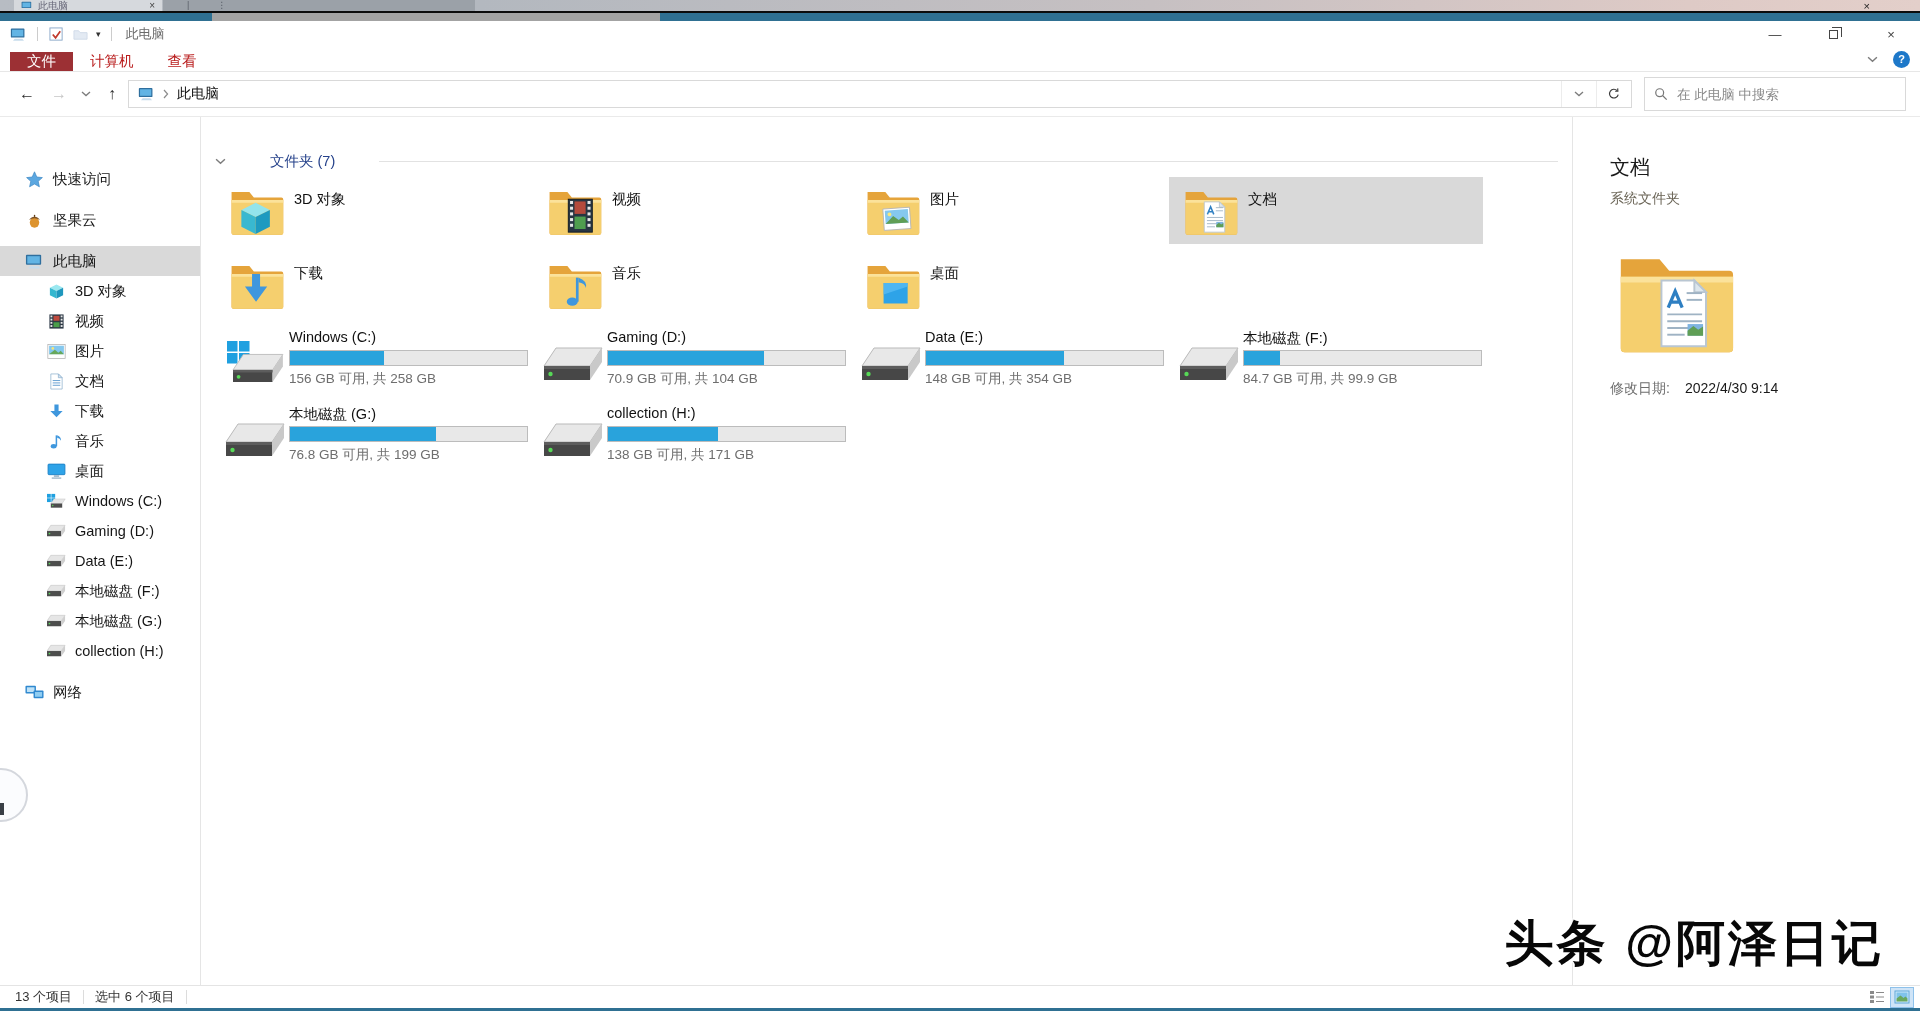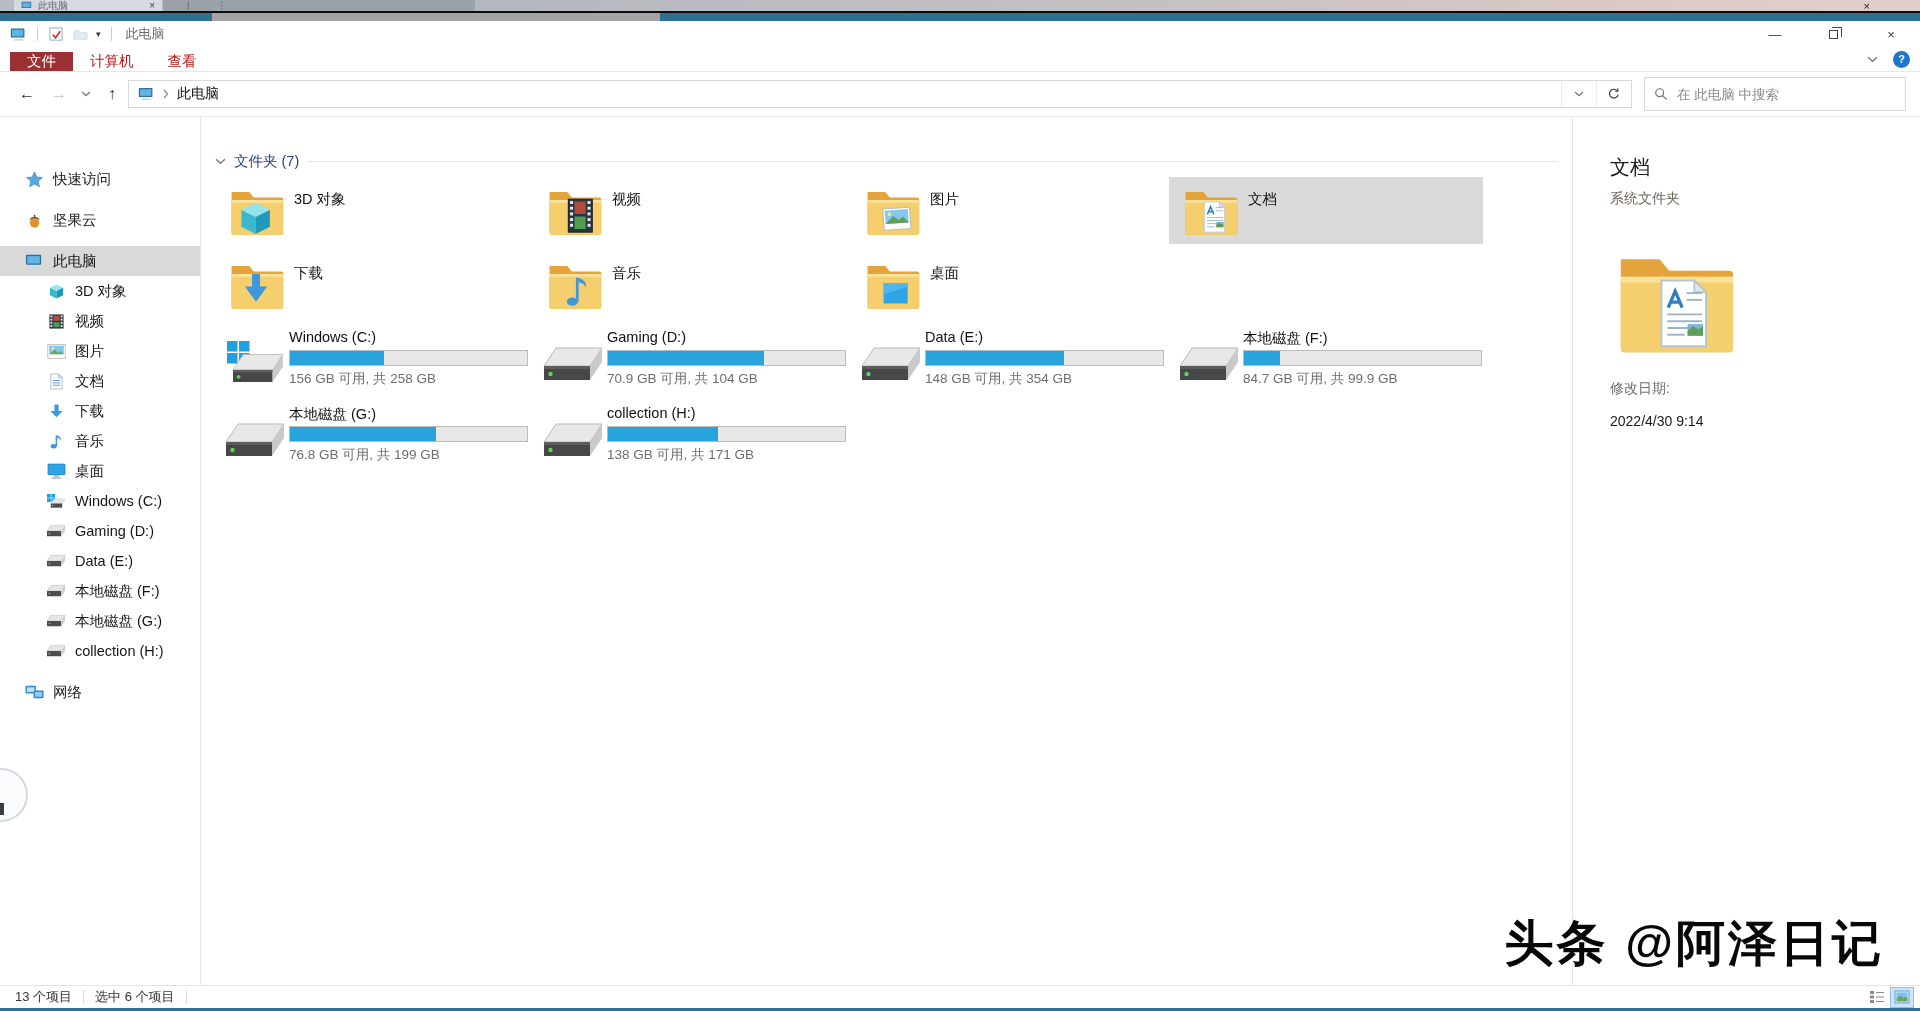--- a/index.html
+++ b/index.html
@@ -73,21 +73,21 @@
   .sidebar { width:201px; border-right:1px solid #e5e5e5; padding-top:36px; flex:0 0 auto; }
   .side-item { height:30px; display:flex; align-items:center; gap:9px; font-size:14.5px; color:#161616; }
   .side-item.lvl0 { padding-left:25px; }
   .side-item.lvl1 { padding-left:47px; }
   .side-item.group-start { margin-top:11px; }
   .side-item.selected { background:var(--select-gray,#d9d9d9); }
   .side-ico { width:19px; height:17px; flex:0 0 auto; }
   .side-label { white-space:nowrap; }
 
   .content { flex:1; padding:26px 0 0 14px; min-width:0; }
-  .group-header { display:flex; align-items:center; height:20px; margin:8px 14px 6px 0; }
+  .group-header { display:flex; align-items:center; height:20px; margin:8px 14px 6px 0;gap:36px; }
   .gh-chevron { width:11px; height:7px; margin-right:8px; }
   .gh-label { font-size:14.5px; color:var(--header-blue,#26428b); white-space:nowrap; }
   .gh-rule { flex:1; height:1px; background:#e2e2e2; margin-left:8px; }
 
   .tile-grid { display:grid; grid-template-columns:repeat(4,318px); grid-auto-rows:74px; margin-top:2px; }
   .ftile { width:314px; height:67px; display:flex; align-items:flex-start; padding:4px 10px 0 13px; gap:9px; }
   .ftile.selected { background:var(--select-gray,#d9d9d9); }
   .ftile-ico { width:57px; height:56px; flex:0 0 auto; }
   .ftile-label { font-size:14.5px; color:#111; margin-top:9px; white-space:nowrap; }
 
@@ -97,21 +97,21 @@
   .dtile-body { margin-left:3px; padding-top:0; }
   .dtile-name { font-size:14.5px; color:#111; height:21px; white-space:nowrap; }
   .dtile-bar { width:239px; height:16px; border:1px solid #bcbcbc; background:#e8e8e8; }
   .dtile-fill { height:100%; background:var(--progress,#29a3dc); }
   .dtile-cap { font-size:13.5px; color:#6e6e6e; margin-top:4px; white-space:nowrap; }
 
   .details { width:348px; border-left:1px solid #e5e5e5; padding:37px 0 0 37px; flex:0 0 auto; }
   .dp-title { font-size:20px; color:#1a1a1a; }
   .dp-sub { font-size:14px; color:#6b6557; margin-top:9px; }
   .dp-icon { width:126px; height:120px; margin:28px 0 0 2px; }
-  .dp-mod { margin-top:24px; font-size:14px; display:flex; gap:15px;flex-direction:column; }
+  .dp-mod { margin-top:24px; font-size:14px; display:flex; gap:15px; }
   .dp-mod-label { color:#6e6e6e; }
   .dp-mod-value { color:#1a1a1a; }
 
   .statusbar { height:23px; border-top:1px solid #e4e4e4; display:flex; align-items:center;
     padding:0 8px 0 15px; font-size:13px; color:#333; position:relative; flex:0 0 auto; }
   .sb-sep { width:1px; height:14px; background:#dcdcdc; margin:0 11px; }
   .sb-right { position:absolute; right:7px; display:flex; gap:3px; }
   .sb-btn { width:22px; height:19px; display:flex; align-items:center; justify-content:center; padding:2px; }
   .sb-btn.active { background:#cfe4f7; outline:1px solid #8ec1ea; }
 

